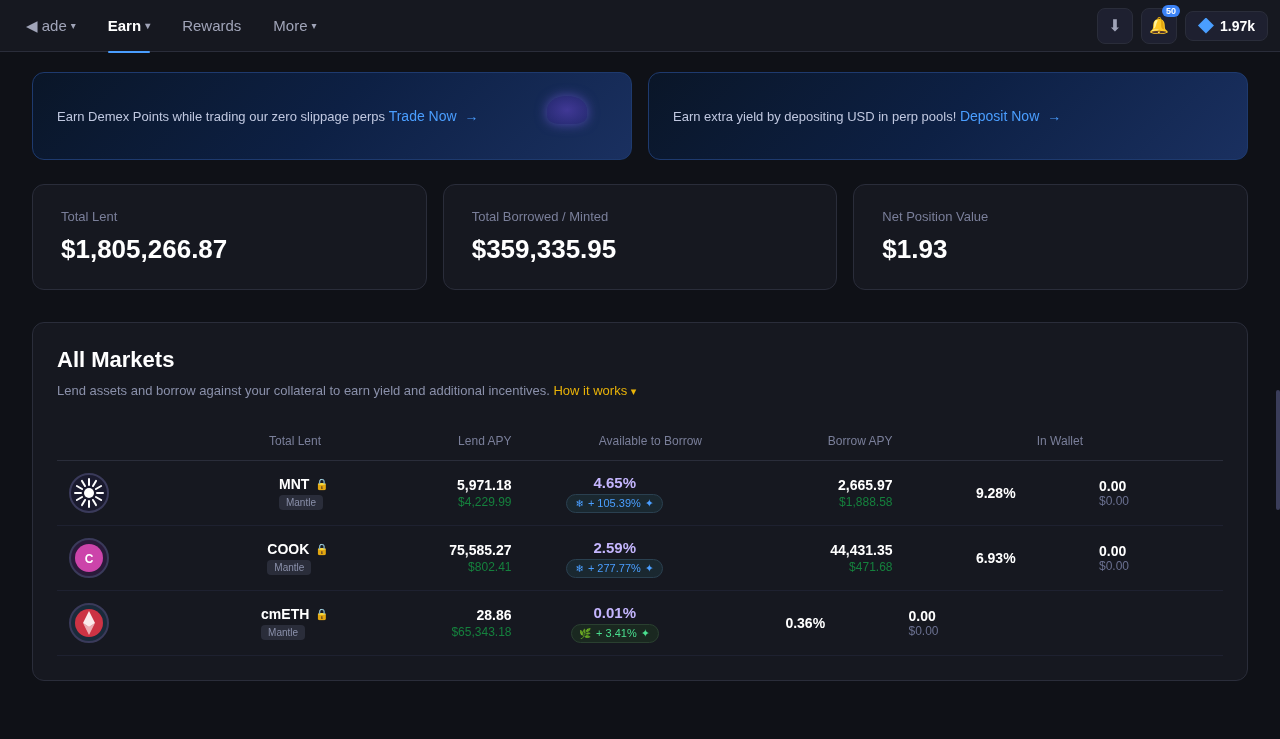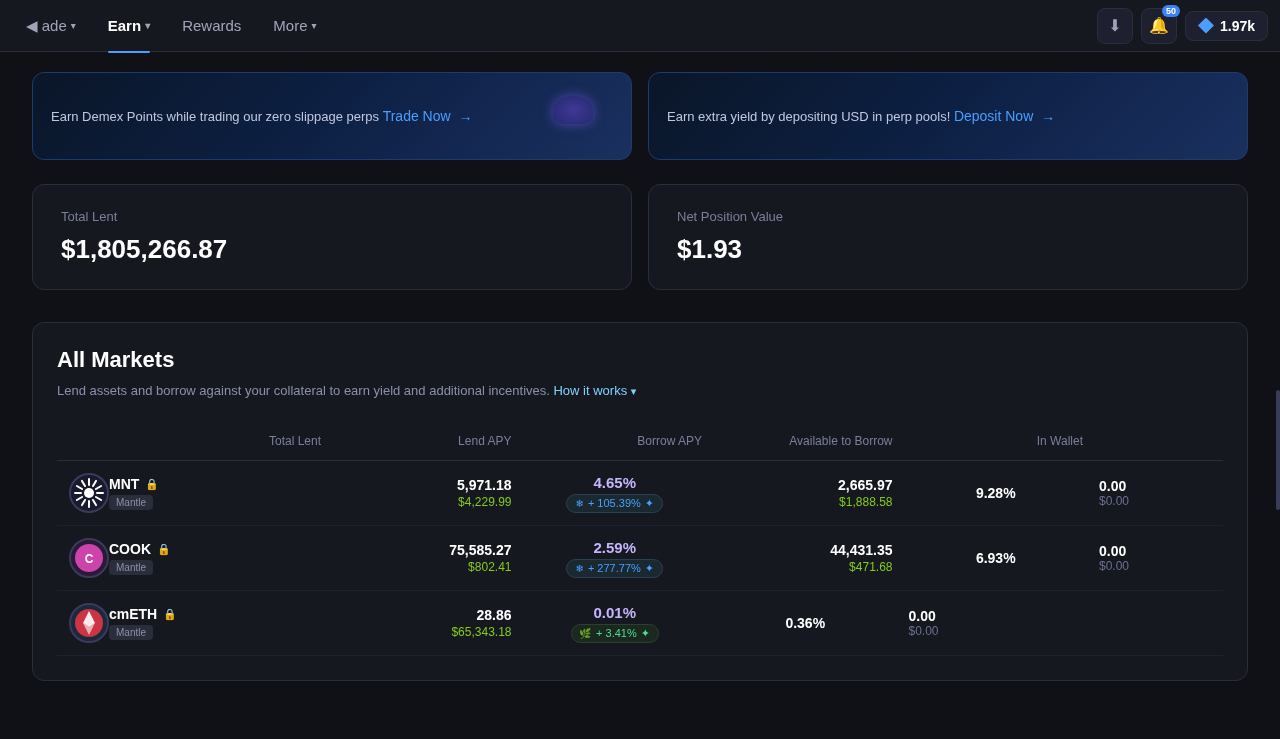--- a/index.html
+++ b/index.html
@@ -114,21 +114,21 @@
 
     
     .banners {
       display: flex;
       gap: 16px;
       margin-bottom: 24px;
     }
     .banner {
       flex: 1;
       border-radius: 12px;
-      padding: 18px 18px;
+      padding: 18px 24px;
       display: flex;
       align-items: center;
       justify-content: space-between;
       overflow: hidden;
       position: relative;
       min-height: 68px;
     }
     .banner-blue {
       background: linear-gradient(135deg, #0a1628 0%, #0d2044 50%, #1a3060 100%);
       border: 1px solid #1e3a6e;
@@ -204,21 +204,21 @@
       font-weight: 700;
       color: #fff;
       margin-bottom: 10px;
     }
     .markets-subtitle {
       font-size: 13px;
       color: #8a90aa;
       margin-bottom: 24px;
     }
     .markets-subtitle a {
-      color: #7dd3fc;
+      color: #eab308;
       cursor: pointer;
     }
     .chevron-down { font-size: 11px; }
 
     
     .table-container { width: 100%; }
     .table-header {
       display: grid;
       grid-template-columns: 260px 1fr 1fr 1fr 1fr 120px;
       padding: 8px 12px;
@@ -235,20 +235,21 @@
       padding: 12px 12px;
       border-bottom: 1px solid #1e2130;
       align-items: center;
       cursor: pointer;
     }
 
     .asset-cell {
       display: flex;
       align-items: center;
       gap: 0;
+      justify-content: space-between;
     }
     .asset-icon {
       width: 40px;
       height: 40px;
       border-radius: 50%;
       display: flex;
       align-items: center;
       justify-content: center;
       flex-shrink: 0;
       overflow: hidden;
@@ -280,21 +281,21 @@
     .col-value {
       padding: 0 8px;
     }
     .col-value .primary {
       font-weight: 700;
       color: #fff;
       font-size: 14px;
     }
     .col-value .secondary {
       font-size: 12px;
-      color: #84cc16;
+      color: #15803d;
       margin-top: 2px;
     }
     .col-value.right { text-align: right; }
 
     .apy-cell {
       padding: 0 8px;
       text-align: center;
     }
     .apy-main {
       font-weight: 700;
@@ -410,39 +411,43 @@
       </div>
     </div>
   </div>
 
   <div class="stats-row">
     <div class="stat-card">
       <div class="stat-label">Total Lent</div>
       <div class="stat-value">$1,805,266.87</div>
     </div>
     <div class="stat-card">
+      <div class="stat-label">Total Borrowed / Minted</div>
+      <div class="stat-value">$359,335.95</div>
+    </div>
+    <div class="stat-card">
       <div class="stat-label">Net Position Value</div>
       <div class="stat-value">$1.93</div>
     </div>
   </div>
 
   <div class="markets-section">
     <div class="markets-title">All Markets</div>
     <div class="markets-subtitle">
       <span>Lend assets and borrow against your collateral to earn yield and additional incentives. </span>
       <a>How it works <span class="chevron-down">▾</span></a>
     </div>
 
     <div class="table-container">
 
       <div class="table-header">
         <div class="col col-right">Total Lent</div>
         <div class="col col-right">Lend APY</div>
+        <div class="col col-right">Available to Borrow</div>
         <div class="col col-right">Borrow APY</div>
-        <div class="col col-right">Available to Borrow</div>
         <div class="col col-right">In Wallet</div>
       </div>
 
       <div id="table-body">
           <div class="table-row">
     <div class="asset-cell">
       <div class="asset-icon" style="background:#1a1a2e; border:2px solid #3a3a5a;">
         <svg width="32" height="32" viewBox="0 0 32 32" fill="none" xmlns="http://www.w3.org/2000/svg">
     <line x1="24" y1="16" x2="30" y2="16" stroke="white" stroke-width="2" stroke-linecap="round"></line>
                   <line x1="22.92820323027551" y1="20" x2="28.124355652982143" y2="23" stroke="white" stroke-width="2" stroke-linecap="round"></line>

